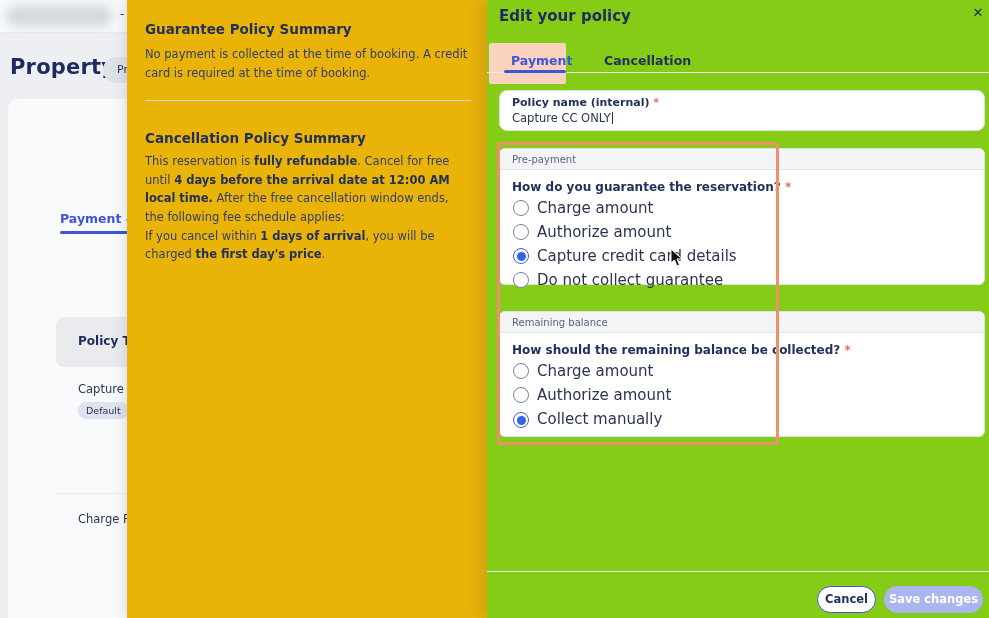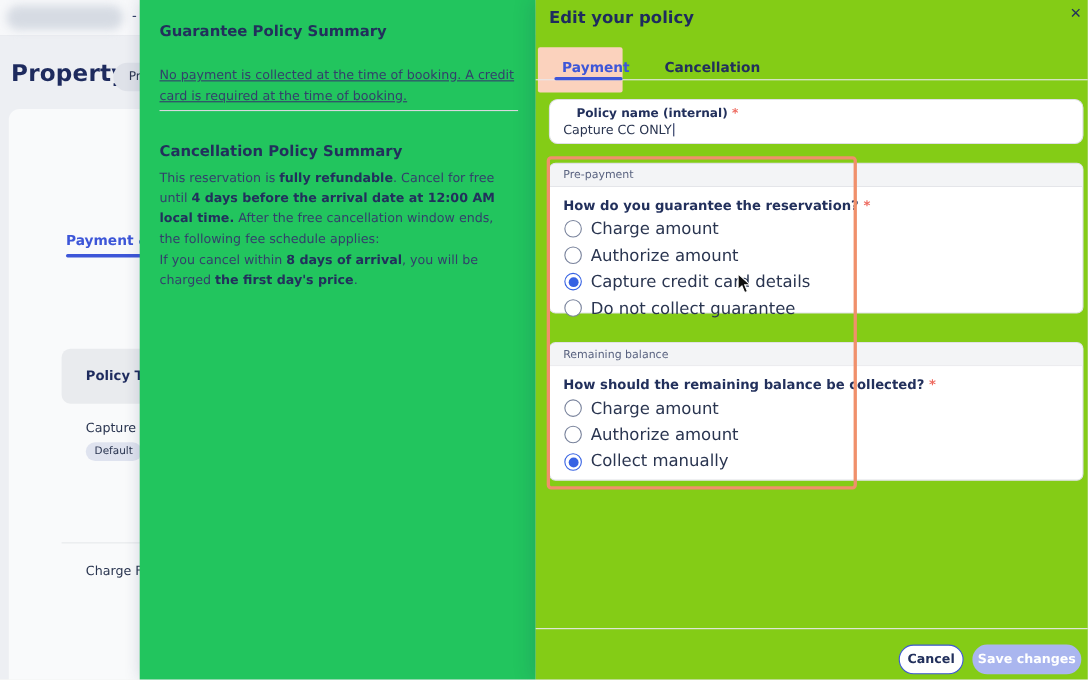--- a/index.html
+++ b/index.html
@@ -54,21 +54,21 @@
   }
   .bg-badge {
     position: absolute; left: 70px; top: 303px; height: 17px; padding: 0 8px;
     background: #dfe3ef; border-radius: 9px; font-size: 9.5px; line-height: 17px;
     color: #2a3550; white-space: nowrap;
   }
   .bg-divider { position: absolute; left: 48px; width: 80px; height: 1px; background: #e7e8ec; }
   
   .summary-panel {
     position: absolute; left: 127px; top: 0; width: 360px; height: 618px;
-    background: #22c55e; box-shadow: 0 0 14px rgba(30,43,94,.18);
+    background: #eab308; box-shadow: 0 0 14px rgba(30,43,94,.18);
   }
   .summary-title {
     position: absolute; left: 18px; font-size: 13.5px; font-weight: bold; color: #22305c;
   }
   .summary-body {
     position: absolute; left: 18px; width: 326px; font-size: 11.5px;
     line-height: 1.62; color: #33406b; white-space: pre-line;
   }
   .summary-body b { color: #22305c; }
   .summary-divider {
@@ -96,21 +96,21 @@
   .tab-cancellation { left: 80px; color: #22305c; padding-left: 37px; }
   .tab-underline {
     position: absolute; left: 17px; top: 70px; width: 62px; height: 3px;
     background: #3d56d8; border-radius: 2px;
   }
   .name-field {
     position: absolute; left: 12px; top: 90px; width: 486px; height: 41px;
     background: #fff; border: 1px solid #dfe0e5; border-radius: 8px;
   }
   .name-label {
-    position: absolute; left: 24px; top: 5px; font-size: 11px; font-weight: bold; color: #22305c;
+    position: absolute; left: 12px; top: 5px; font-size: 11px; font-weight: bold; color: #22305c;
   }
   .req { color: #ee6a5f; font-weight: bold; }
   .name-value { position: absolute; left: 12px; top: 20px; font-size: 11.5px; color: #2a3550; }
   .caret { display: inline-block; width: 1px; height: 12px; background: #22305c; vertical-align: -2px; margin-left: 1px; }
   .section {
     position: absolute; left: 12px; width: 486px; background: #fff;
     border: 1px solid #e0e1e6; border-radius: 6px;
   }
   .section-1 { top: 148px; height: 137px; }
   .section-2 { top: 311px; height: 126px; }
@@ -172,25 +172,25 @@
     </div>
     <div class="bg-row-text" style="top:283px;">Capture CC ONLY</div>
     <div class="bg-badge">Default</div>
     <div class="bg-divider" style="top:294px; left:48px; top:394px;"></div>
     <div class="bg-row-text" style="top:413px;">Charge First</div>
 
   </div>
 
   <div class="summary-panel">
     <div class="summary-title" style="top:21px;">Guarantee Policy Summary</div>
-    <div class="summary-body" style="top:59px;text-decoration:underline;">No payment is collected at the time of booking. A credit card is required at the time of booking.</div>
+    <div class="summary-body" style="top:45px;">No payment is collected at the time of booking. A credit card is required at the time of booking.</div>
     <div class="summary-divider"></div>
     <div class="summary-title" style="top:130px;">Cancellation Policy Summary</div>
     <div class="summary-body" style="top:152px;"><span>This reservation is </span><b>fully refundable</b><span>. Cancel for free until </span><b>4 days before the arrival date at 12:00 AM local time.</b><span> After the free cancellation window ends, the following fee schedule applies:
-If you cancel within </span><b>8 days of arrival</b><span>, you will be charged </span><b>the first day's price</b><span>.</span></div>
+If you cancel within </span><b>1 days of arrival</b><span>, you will be charged </span><b>the first day's price</b><span>.</span></div>
   </div>
 
   <div class="modal">
     <div class="modal-title">Edit your policy</div>
     <div class="modal-close">✕</div>
 
     <div class="tab-highlight"></div>
     <div class="tab-border"></div>
     <div class="tab tab-payment">Payment</div>
     <div class="tab-underline"></div>

